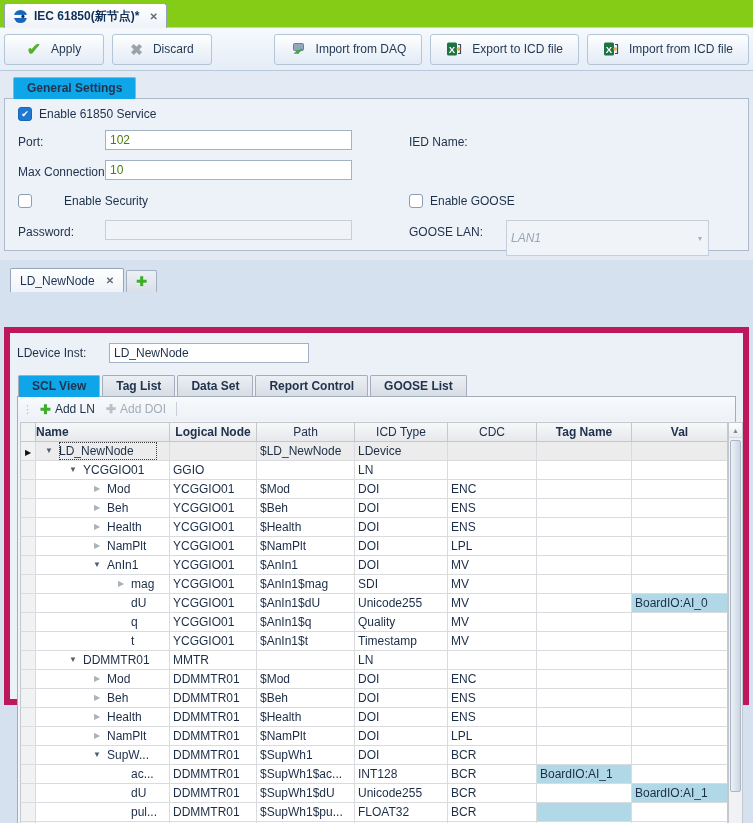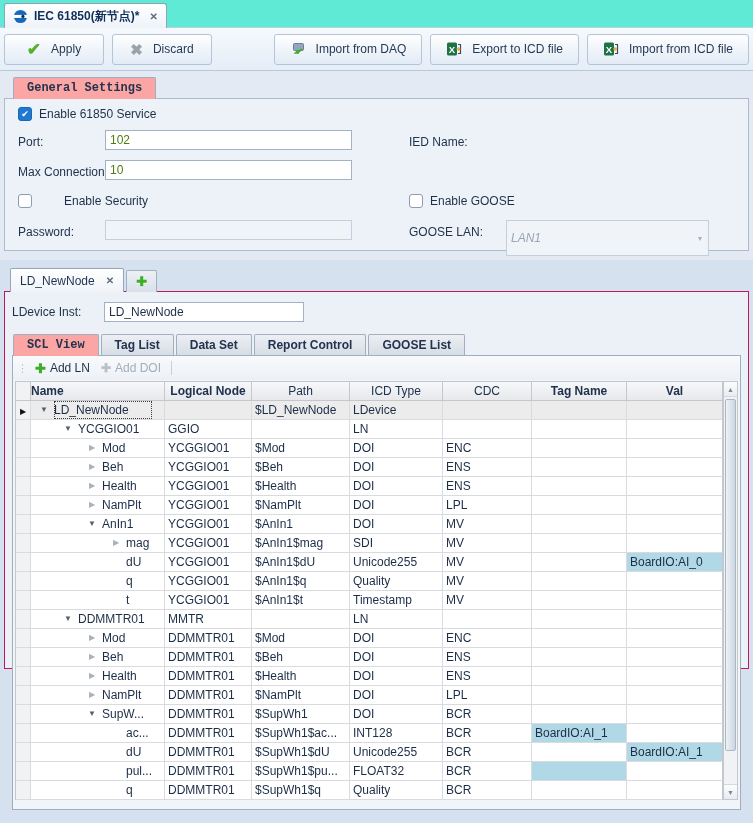--- a/index.html
+++ b/index.html
@@ -7,21 +7,21 @@
   body {
     width:753px; height:823px;
     background:#d6e1ef;
     font-family:"Liberation Sans", sans-serif;
     font-size:12px; color:#1e3048;
     overflow:hidden;
   }
   .window { width:753px; height:823px; position:relative; }
 
   
-  .doc-tabbar { height:28px; background:#5eead4; border-bottom:1px solid #c2cedd;
+  .doc-tabbar { height:28px; background:#84cc16; border-bottom:1px solid #c2cedd;
     display:flex; align-items:flex-end; padding-left:4px; }
   .doc-tab { height:25px; display:flex; align-items:center; gap:6px; padding:0 8px;
     background:linear-gradient(#ffffff,#eef3f9); border:1px solid #8fa3ba; border-bottom:none;
     border-radius:3px 3px 0 0; position:relative; top:1px; }
   .doc-tab-title { font-weight:bold; color:#10305a; }
   .tab-close { color:#5f6b7a; font-weight:bold; font-size:10px; margin-left:4px; }
 
   
   .toolbar { height:43px; background:linear-gradient(#f5f9fc,#e5edf7);
     border-bottom:1px solid #b9c8da; display:flex; align-items:center; padding:0 4px; gap:8px; }
@@ -32,21 +32,21 @@
   .spacer { flex:1; }
   .icon-check { color:#55b02e; font-size:17px; font-weight:bold; line-height:1; }
   .icon-x { color:#9aa2ac; font-size:15px; font-weight:bold; line-height:1; }
 
   
   .settings { background:#e3eaf3; padding:6px 4px 9px 4px; }
   .ptabs { display:flex; padding-left:9px; }
   .ptab { height:21px; line-height:20px; padding:0 13px; font-weight:bold; color:#22334e;
     background:linear-gradient(#eceff4,#d7dde5); border:1px solid #a2aebd; border-bottom:none;
     border-radius:2px 2px 0 0; margin-right:2px; position:relative; }
-  .ptab.active { background:#fca5a5; height:22px; margin-bottom:-1px; z-index:2;font-family:Liberation Mono, monospace; }
+  .ptab.active { background:#0ea5e9; height:22px; margin-bottom:-1px; z-index:2; }
   .gpanel { border:1px solid #aebbca; background:#edf2f9; height:153px; position:relative; }
   .flabel { position:absolute; height:16px; line-height:16px; color:#23344d; }
   .tinput { position:absolute; height:20px; border:1px solid #a2b2c4; background:#ffffff;
     font-family:"Liberation Sans",sans-serif; font-size:12px; color:#4d7c0f; padding:0 4px; }
   .tinput:disabled, .tinput.disabled { background:#f0f3f8; border-color:#c4cfdc; color:#9aa5b3; }
   .cbrow { position:absolute; display:flex; align-items:center; gap:7px; }
   .cb { width:14px; height:14px; border:1px solid #8d9cb0; border-radius:3px; background:#fff;
     display:flex; align-items:center; justify-content:center; font-size:9px; color:#fff; }
   .cb.checked { background:#1f78d1; border-color:#1a67b5; }
   .combo { position:absolute; height:36px; border:1px solid #c4cfdc; background:#f0f3f8;
@@ -58,21 +58,21 @@
   .ld-tabbar { display:flex; align-items:flex-end; height:27px; padding-left:6px; }
   .ld-tab { height:24px; display:flex; align-items:center; gap:7px; padding:0 9px;
     background:linear-gradient(#ffffff,#eff3f8); border:1px solid #95a6bb; border-bottom:none;
     border-radius:2px 2px 0 0; position:relative; top:1px; z-index:2; color:#1c3254; }
   .plus-tab { height:22px; width:31px; margin-left:2px; display:flex; align-items:center; justify-content:center;
     background:linear-gradient(#edf1f6,#d9e0e9); border:1px solid #a3b0c0; border-bottom:none;
     border-radius:2px 2px 0 0; position:relative; top:1px; }
   .plus-green { color:#3dad2b; font-weight:bold; font-size:13px; line-height:1;
     text-shadow:0 1px 0 rgba(255,255,255,.7); }
   .plus-gray  { color:#b9c0c8; font-weight:bold; font-size:12px; line-height:1; }
-  .ld-panel { border:1px solid #be185d; background:#ecf1f8; height:378px; padding:9px 7px 0 7px; }
+  .ld-panel { border:6px solid #be185d; background:#ecf1f8; height:378px; padding:9px 7px 0 7px;margin-top:36px; }
   .ldrow { display:flex; align-items:center; height:21px; }
   .ld-lbl { width:92px; }
   .ld-input { width:200px; height:20px; border:1px solid #a2b2c4; background:#fff; padding:0 4px;
     font-family:"Liberation Sans",sans-serif; font-size:12px; color:#1e3048; }
   .scl-tabs { display:flex; margin-top:12px; padding-left:1px; }
   .scl-panel { border:1px solid #a2aebd; background:#f1f5f9; height:455px; }
 
   
   .add-toolbar { height:24px; display:flex; align-items:center; gap:5px; padding-left:4px;
     background:linear-gradient(#f8fafc,#edf1f6); }

